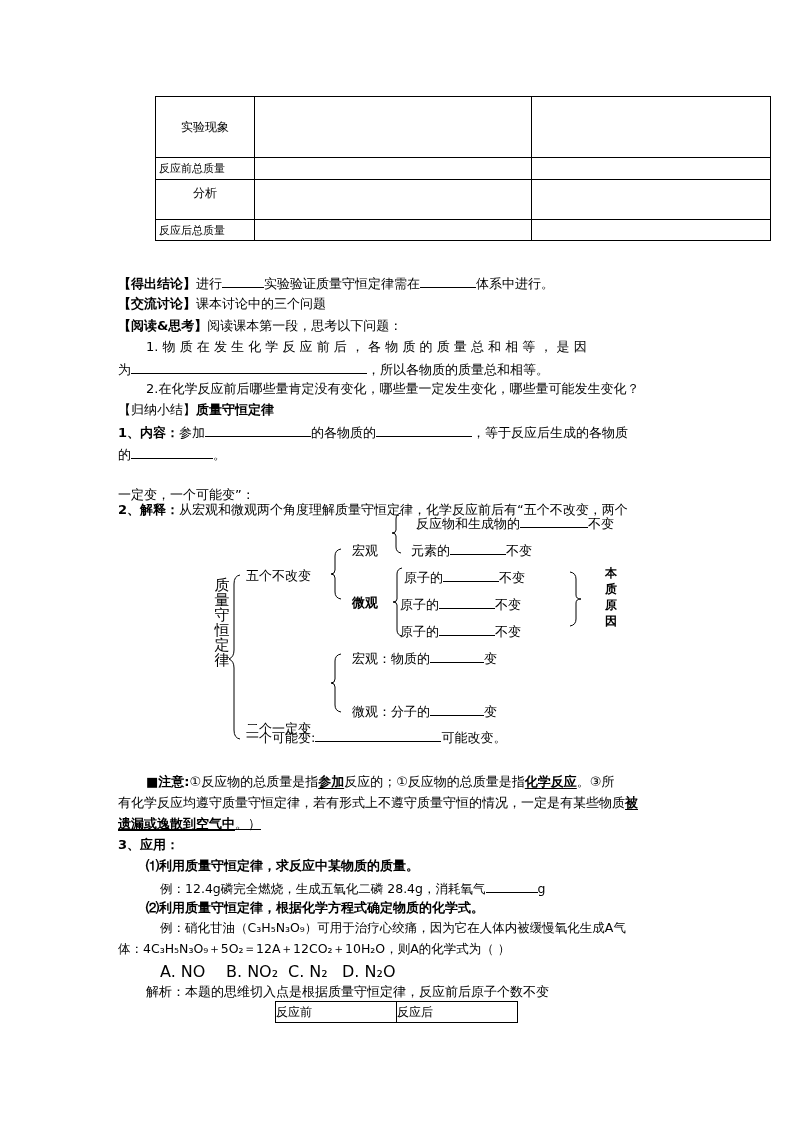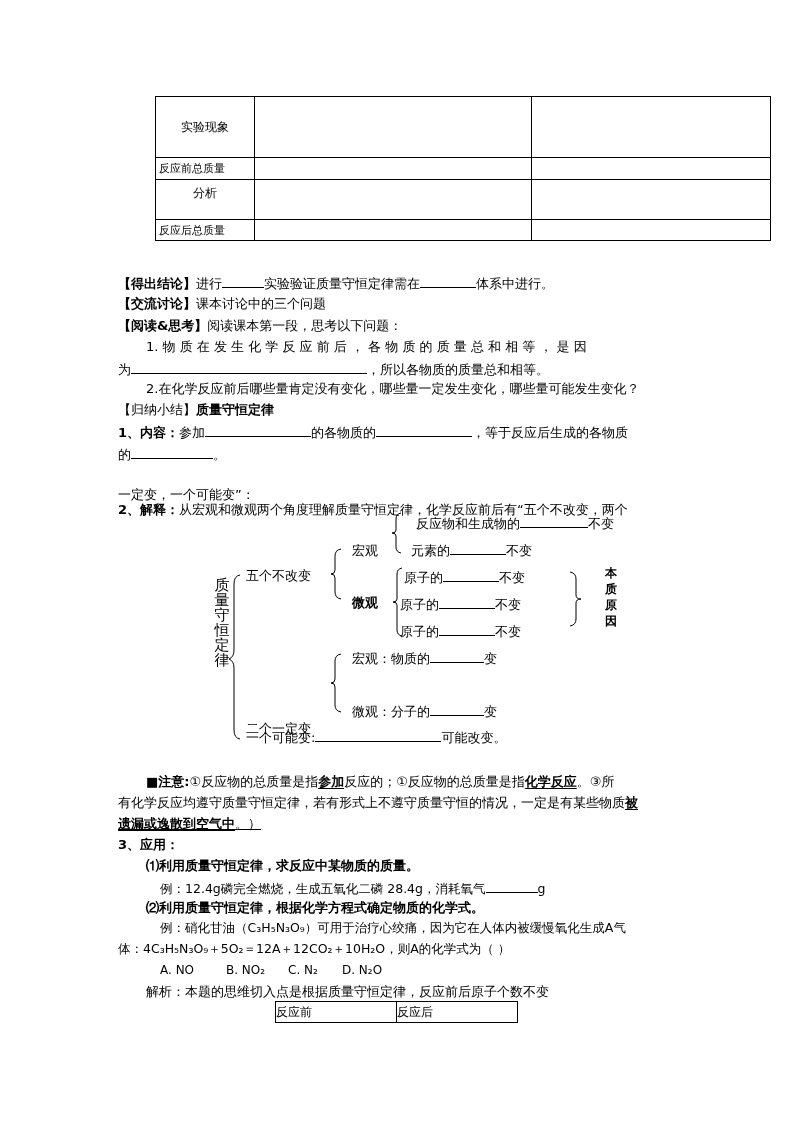--- a/index.html
+++ b/index.html
@@ -156,21 +156,21 @@
 </div>
 
 <div class="abs b" style="left:118px;top:838px;">3、应用：</div>
 <div class="abs b" style="left:146px;top:859px;">⑴利用质量守恒定律，求反应中某物质的质量。</div>
 <div class="abs" style="left:160px;top:880px;font-size:12.5px;">
   <span>例：12.4g磷完全燃烧，生成五氧化二磷 28.4g，消耗氧气</span><span class="blank" style="width:52px"></span><span>g</span>
 </div>
 <div class="abs b" style="left:146px;top:901px;">⑵利用质量守恒定律，根据化学方程式确定物质的化学式。</div>
 <div class="abs" style="left:160px;top:922px;font-size:12.5px;">例：硝化甘油（C₃H₅N₃O₉）可用于治疗心绞痛，因为它在人体内被缓慢氧化生成A气</div>
 <div class="abs" style="left:118px;top:943px;font-size:12.5px;">体：4C₃H₅N₃O₉＋5O₂＝12A＋12CO₂＋10H₂O，则A的化学式为（    ）</div>
-<div class="abs" style="left:160px;top:964px;font-size:12px;">
+<div class="abs" style="left:160px;top:964px;font-size:16px;">
   <span style="display:inline-block;width:66px">A. NO</span><span style="display:inline-block;width:62px">B. NO₂</span><span style="display:inline-block;width:54px">C. N₂</span><span>D. N₂O</span>
 </div>
 <div class="abs" style="left:146px;top:985px;">解析：本题的思维切入点是根据质量守恒定律，反应前后原子个数不变</div>
 
 <table class="ana">
   <tbody>
       <tr>
     <td>反应前</td>
     <td>反应后</td>
   </tr>

